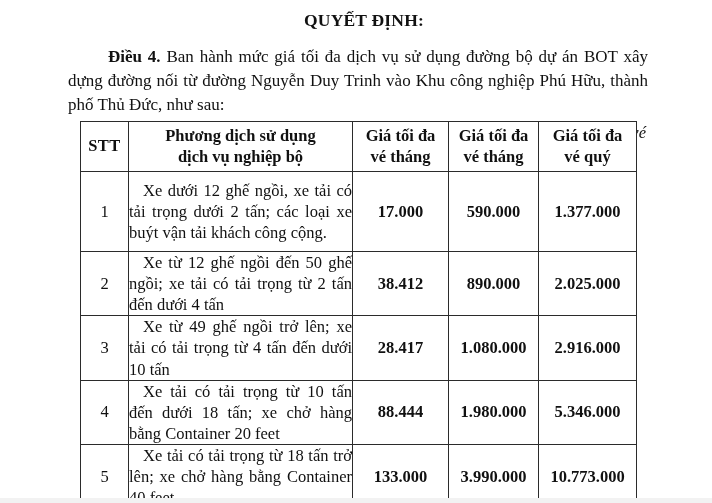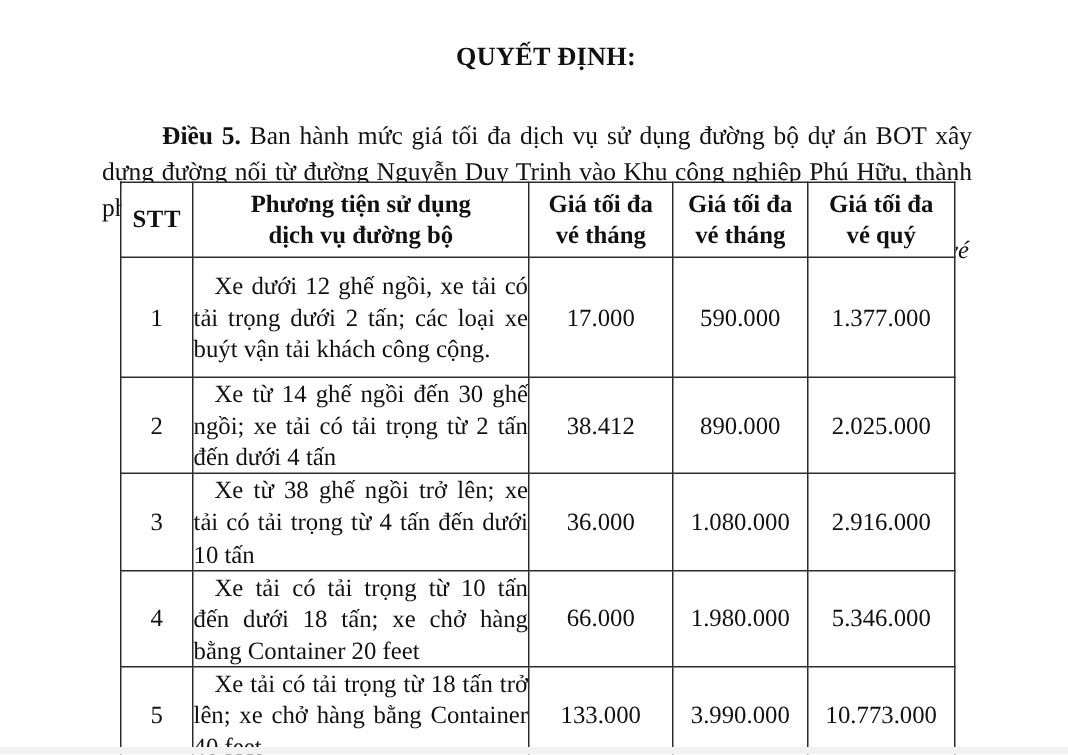--- a/index.html
+++ b/index.html
@@ -29,21 +29,21 @@
     top: 0;
     width: 580px;
   }
 
   
   .doc-title {
     text-align: center;
     font-weight: bold;
     font-size: 17.5px;
     letter-spacing: 0.2px;
-    margin: 17px;
+    margin: 0;
     padding-top: 10px;
     padding-left: 12px;
     line-height: 1.2;
   }
 
   
   .body-para {
     margin: 0;
     padding-top: 14px;
     font-size: 17px;
@@ -119,20 +119,21 @@
   }
   td.cell-desc .desc-text {
     display: block;
     font-family: Liberation Serif, serif;
   }
   td.cell-num {
     text-align: center;
     font-size: 16.5px;
     padding: 2px 4px;
     white-space: nowrap;
+    font-weight: bold;
   }
 
   
   tr.r-head { height: 50px; }
   tr.r-1 { height: 80px; }
   tr.r-2 { height: 63px; }
   tr.r-3 { height: 63px; }
   tr.r-4 { height: 63px; }
   tr.r-5 { height: 57px; }
 
@@ -149,42 +150,42 @@
 </head>
 <body>
 
 <div class="page">
 
   <div class="content">
 
     <h1 class="doc-title">QUYẾT ĐỊNH:</h1>
 
     <p class="body-para">
-      <span class="lead">Điều 5.</span><span> Ban hành mức giá tối đa dịch vụ sử dụng đường bộ dự án BOT xây dựng đường nối từ đường Nguyễn Duy Trinh vào Khu công nghiệp Phú Hữu, thành phố Thủ Đức, như sau:</span>
+      <span class="lead">Điều 4.</span><span> Ban hành mức giá tối đa dịch vụ sử dụng đường bộ dự án BOT xây dựng đường nối từ đường Nguyễn Duy Trinh vào Khu công nghiệp Phú Hữu, thành phố Thủ Đức, như sau:</span>
     </p>
 
     <p class="unit-note">Đơn vị tính: đồng/vé</p>
 
   </div>
 
   <div class="price-table-wrap">
     <table class="price-table">
       <colgroup>
         <col class="c-stt">
         <col class="c-desc">
         <col class="c-p1">
         <col class="c-p2">
         <col class="c-p3">
       </colgroup>
       <thead>
         <tr class="r-head">
           <th class="th-stt">STT</th>
           <th>
-            <span>Phương tiện sử dụng</span><br>
-            <span>dịch vụ đường bộ</span>
+            <span>Phương dịch sử dụng</span><br>
+            <span>dịch vụ nghiệp bộ</span>
           </th>
           <th>
             <span>Giá tối đa</span><br>
             <span>vé tháng</span>
           </th>
           <th>
             <span>Giá tối đa</span><br>
             <span>vé tháng</span>
           </th>
           <th>
@@ -199,41 +200,41 @@
           <td class="cell-desc">
               <span class="desc-text">Xe dưới 12 ghế ngồi, xe tải có tải trọng dưới 2 tấn; các loại xe buýt vận tải khách công cộng.</span>
             </td>
           <td class="cell-num">17.000</td>
           <td class="cell-num">590.000</td>
           <td class="cell-num">1.377.000</td>
         </tr>
         <tr class="r-2">
           <td class="cell-stt">2</td>
           <td class="cell-desc">
-              <span class="desc-text">Xe từ 14 ghế ngồi đến 30 ghế ngồi; xe tải có tải trọng từ 2 tấn đến dưới 4 tấn</span>
+              <span class="desc-text">Xe từ 12 ghế ngồi đến 50 ghế ngồi; xe tải có tải trọng từ 2 tấn đến dưới 4 tấn</span>
             </td>
           <td class="cell-num">38.412</td>
           <td class="cell-num">890.000</td>
           <td class="cell-num">2.025.000</td>
         </tr>
         <tr class="r-3">
           <td class="cell-stt">3</td>
           <td class="cell-desc">
-              <span class="desc-text">Xe từ 38 ghế ngồi trở lên; xe tải có tải trọng từ 4 tấn đến dưới 10 tấn</span>
-            </td>
-          <td class="cell-num">36.000</td>
+              <span class="desc-text">Xe từ 49 ghế ngồi trở lên; xe tải có tải trọng từ 4 tấn đến dưới 10 tấn</span>
+            </td>
+          <td class="cell-num">28.417</td>
           <td class="cell-num">1.080.000</td>
           <td class="cell-num">2.916.000</td>
         </tr>
         <tr class="r-4">
           <td class="cell-stt">4</td>
           <td class="cell-desc">
               <span class="desc-text">Xe tải có tải trọng từ 10 tấn đến dưới 18 tấn; xe chở hàng bằng Container 20 feet</span>
             </td>
-          <td class="cell-num">66.000</td>
+          <td class="cell-num">88.444</td>
           <td class="cell-num">1.980.000</td>
           <td class="cell-num">5.346.000</td>
         </tr>
         <tr class="r-5">
           <td class="cell-stt">5</td>
           <td class="cell-desc">
               <span class="desc-text">Xe tải có tải trọng từ 18 tấn trở lên; xe chở hàng bằng Container 40 feet</span>
             </td>
           <td class="cell-num">133.000</td>
           <td class="cell-num">3.990.000</td>

